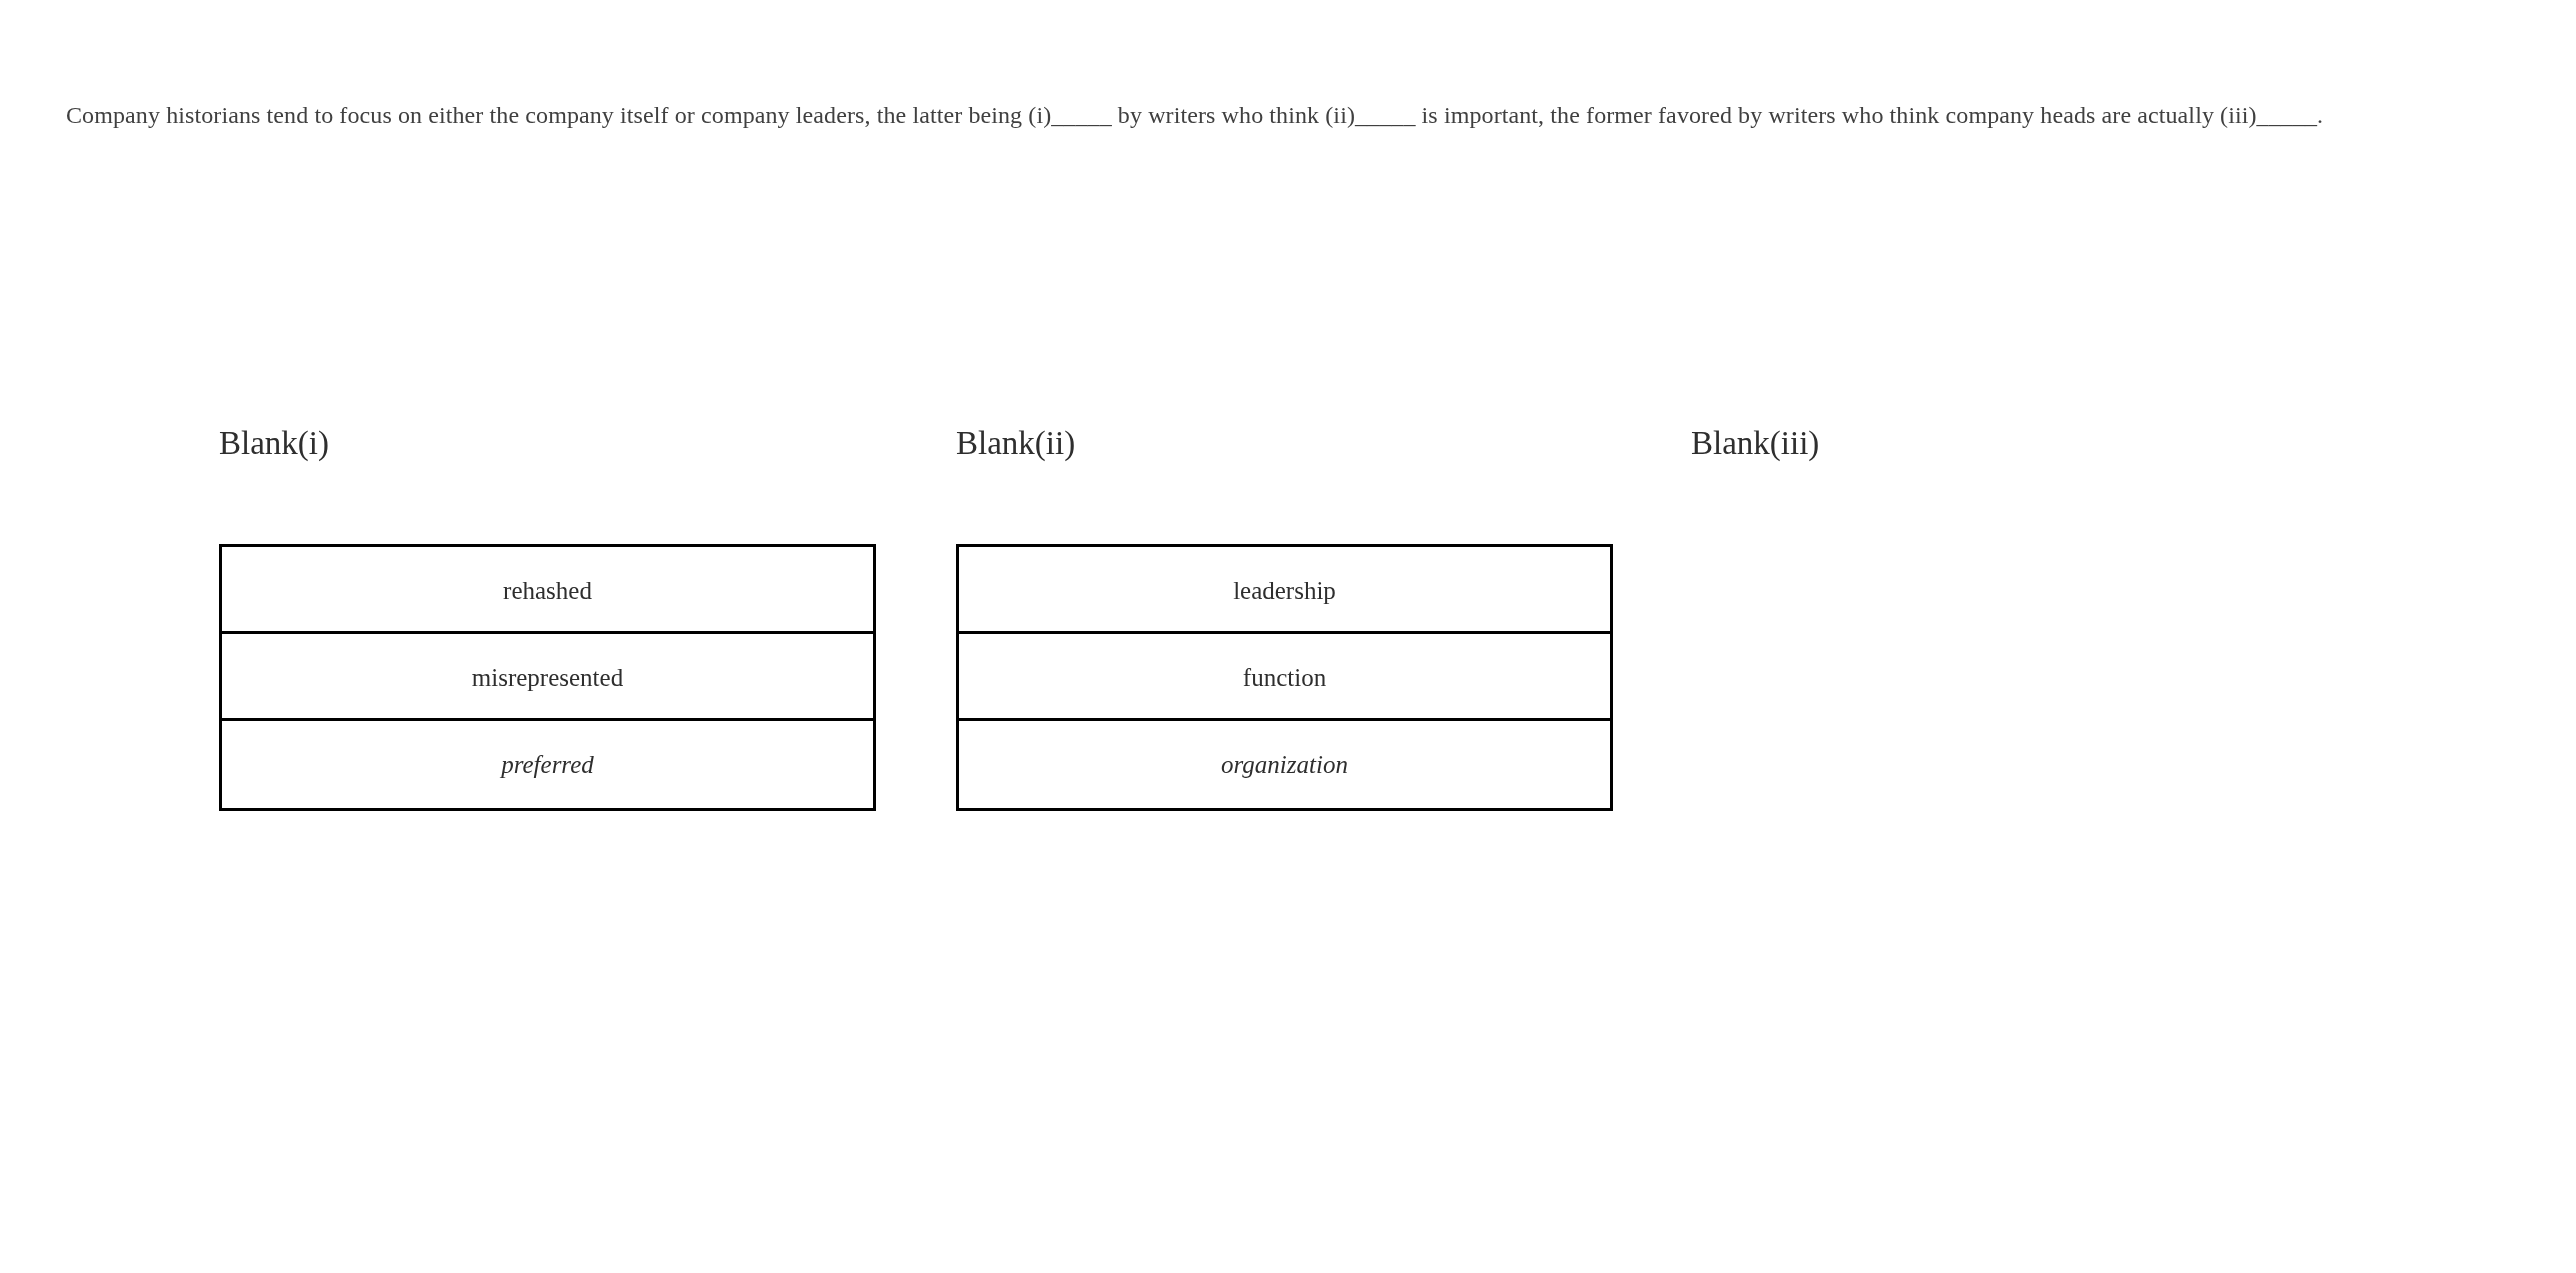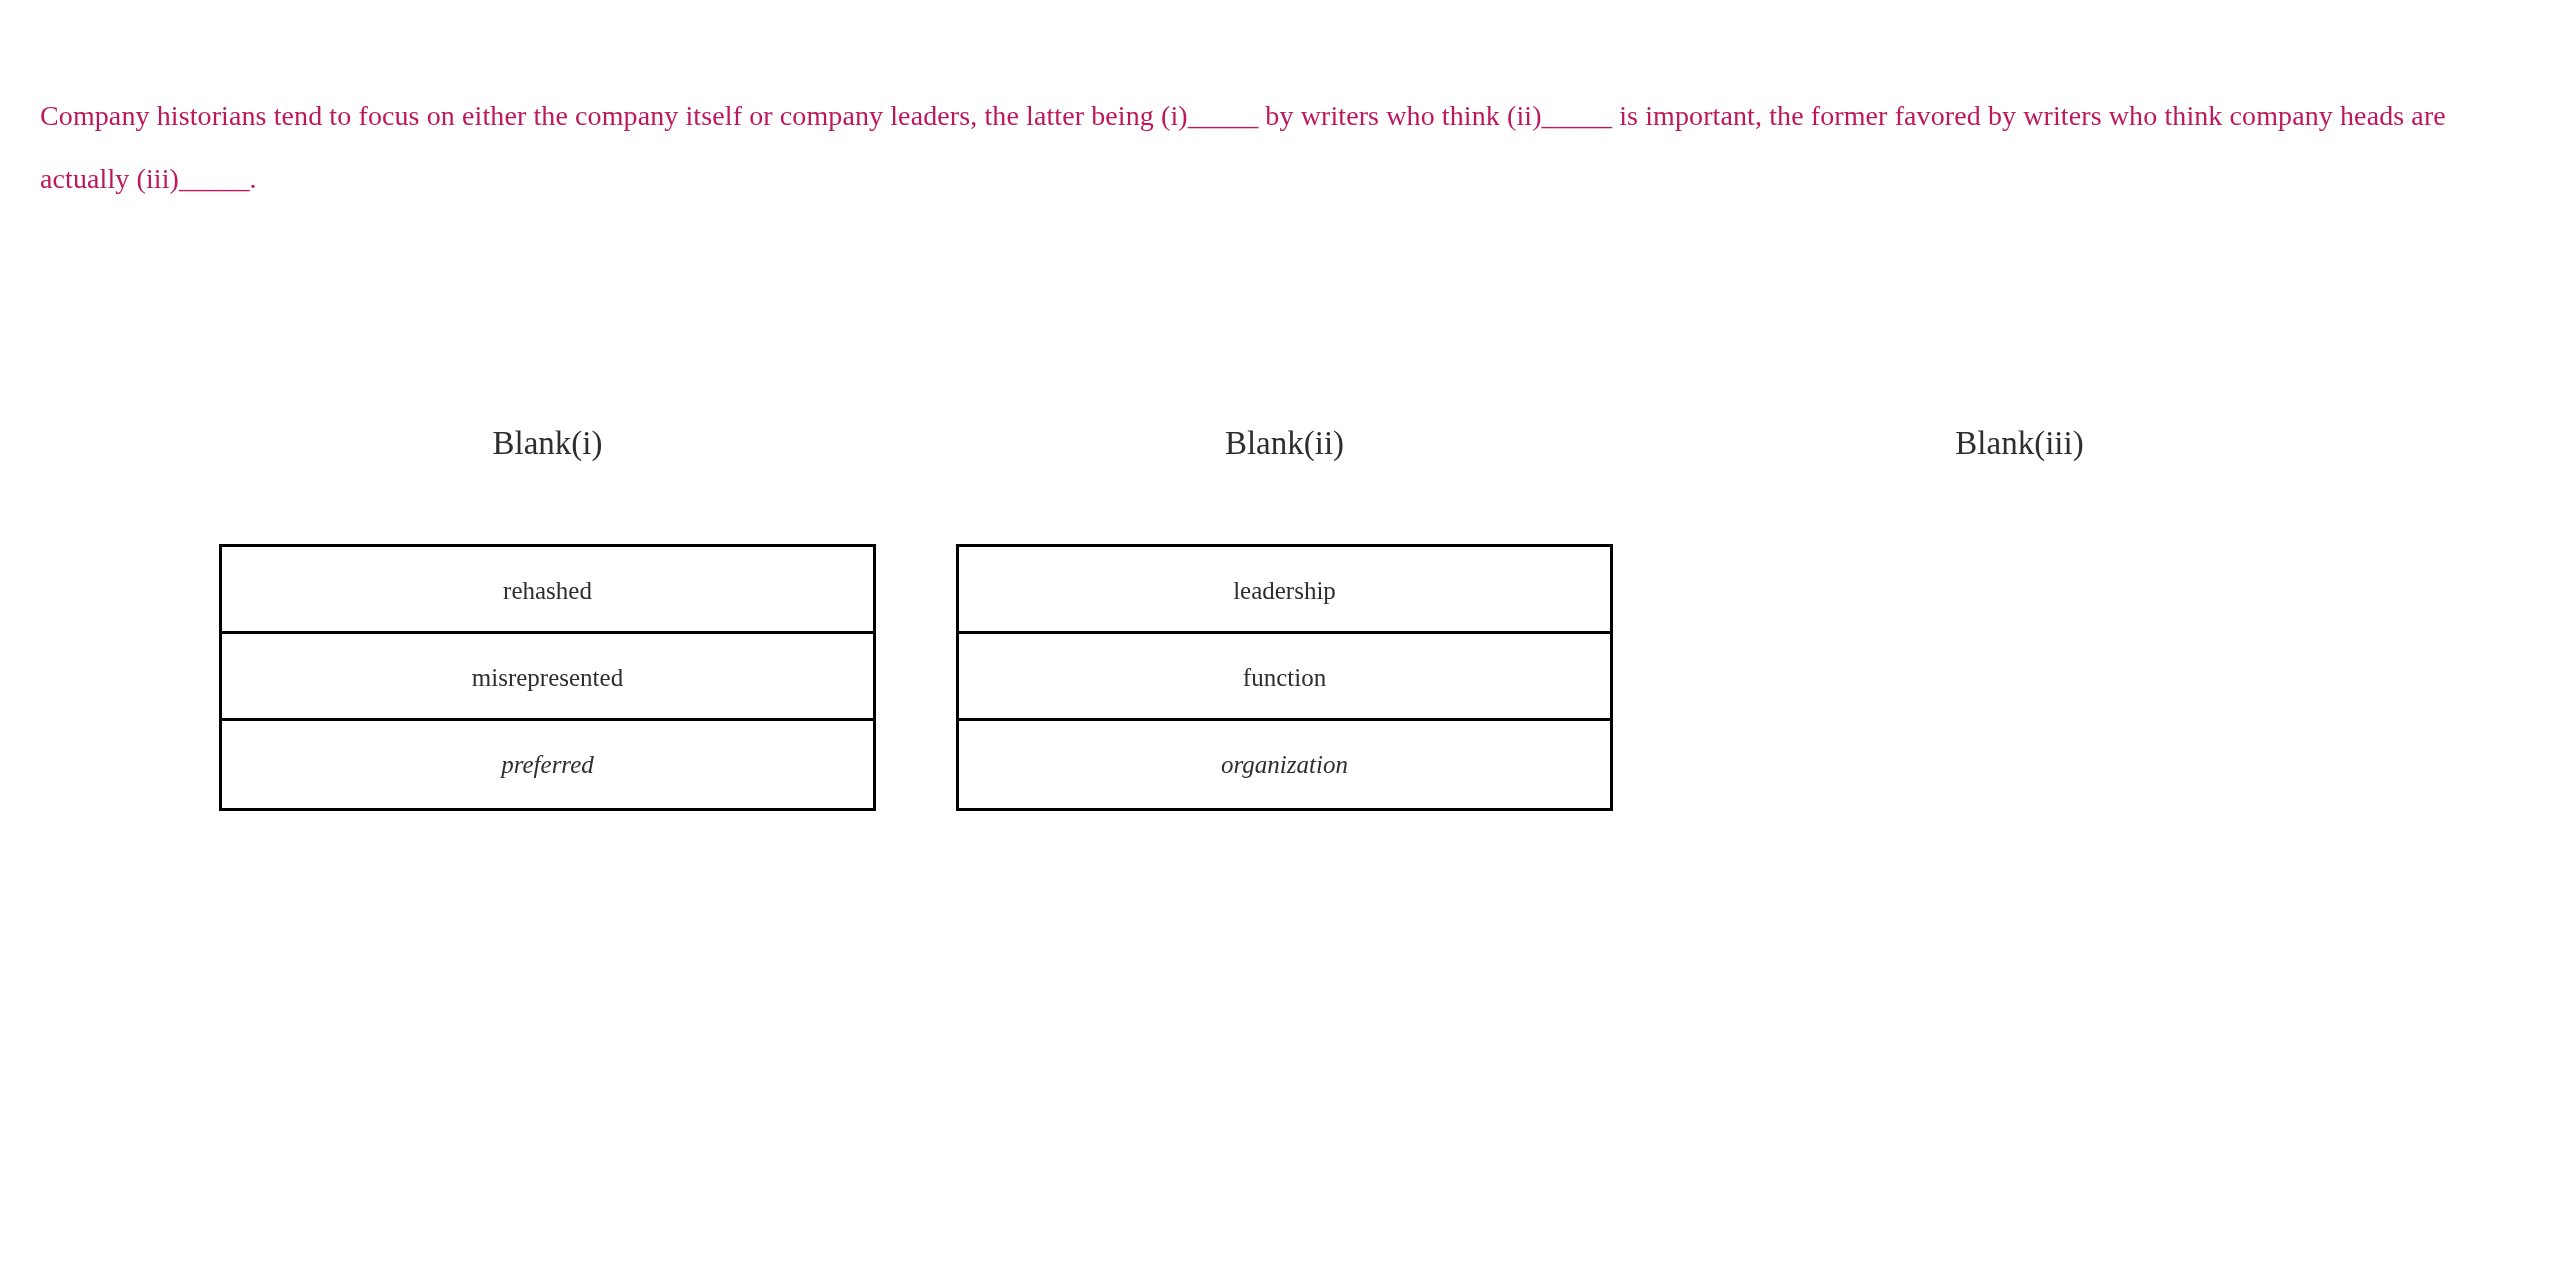--- a/index.html
+++ b/index.html
@@ -14,26 +14,26 @@
     position: relative;
     font-family: "Liberation Serif", "DejaVu Serif", serif;
     color: #2e2e2e;
     overflow: hidden;
     -webkit-font-smoothing: antialiased;
   }
 
   
   .question-stem {
     position: absolute;
-    left: 40px;
+    left: 66px;
     top: 84px;
     width: 2432px;
-    font-size: 28px;
+    font-size: 24px;
     line-height: 63px;
-    color: #be185d;
+    color: #404040;
     letter-spacing: 0.1px;
   }
 
   
   .choices-area {
     position: absolute;
     left: 0;
     top: 423px;
     width: 2576px;
     height: 405px;
@@ -43,21 +43,20 @@
     position: absolute;
     top: 0;
     width: 657px;
   }
   .choice-column.col-1 { left: 219px; }
   .choice-column.col-2 { left: 956px; }
   .choice-column.col-3 { left: 1691px; }
 
   .column-header {
     width: 100%;
-    text-align: center;
     font-size: 33px;
     line-height: 41px;
     color: #2e2e2e;
     height: 41px;
     margin: 0;
     font-weight: normal;
   }
 
   .option-table {
     margin-top: 80px;

